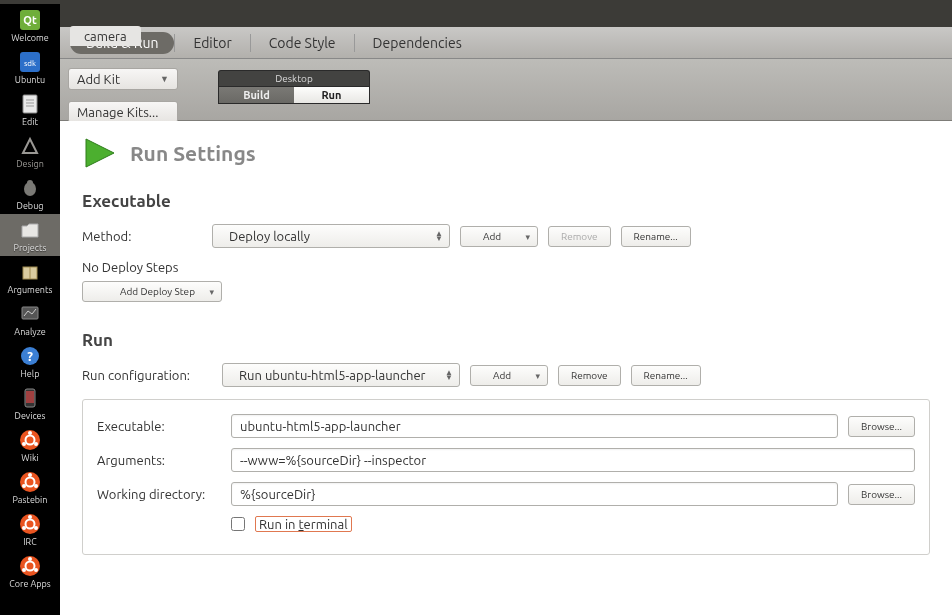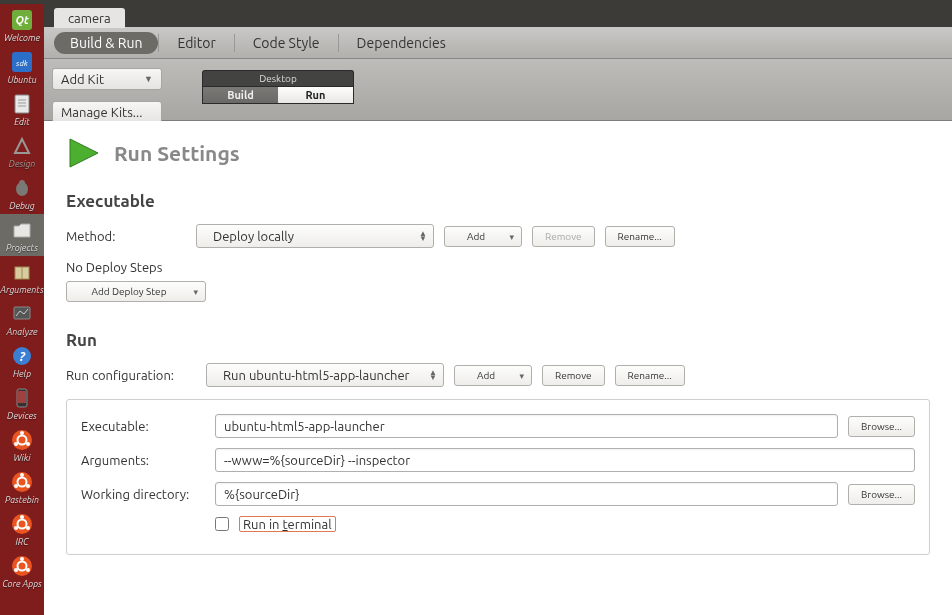--- a/index.html
+++ b/index.html
@@ -3,32 +3,32 @@
 <meta charset="utf-8">
 <style>
 * { box-sizing: border-box; margin: 0; padding: 0; font-family: "Ubuntu", "Segoe UI", sans-serif; }
 body { width: 952px; height: 615px; overflow: hidden; background: #3c3b37; display: flex; flex-direction: column; }
 
 .topbar { height: 4px; background: #3c3b37; }
 
 .content-row { flex: 1; display: flex; }
 
 
-.sidebar { width: 44px; background: #7f1d1d; display: flex; flex-direction: column; font-style: italic; }
+.sidebar { width: 60px; background: #000000; display: flex; flex-direction: column; }
 .side-item { display: flex; flex-direction: column; align-items: center; justify-content: center; padding: 4px 0 3px; cursor: pointer; color: #ddd; }
 .side-item.active { background: #6d6b66; }
 .side-icon { width: 24px; height: 24px; display: flex; align-items: center; justify-content: center; }
 .side-label { font-size: 9px; margin-top: 1px; text-shadow: 0 1px 1px rgba(0,0,0,0.5); }
 
 
 .main-col { flex: 1; display: flex; flex-direction: column; background: #fff; }
 
 
 .proj-tabs { height: 23px; background: #3c3b37; display: flex; align-items: flex-end; padding-left: 10px; }
-.proj-tab { background: #e6e5e3; color: #333; font-size: 13px; padding: 3px 14px; border-radius: 3px 3px 0 0; position: relative; top: 1px; }
+.proj-tab { background: #e6e5e3; color: #333; font-size: 13px; padding: 3px 14px; border-radius: 3px 3px 0 0; position: relative; top: 19px; }
 
 
 .subnav { height: 32px; background: linear-gradient(#c9c8c6,#b2b0ac); border-bottom: 1px solid #888; display: flex; align-items: center; padding: 0 10px; gap: 0; }
 .subnav-item { font-size: 14px; color: #333; padding: 4px 18px; cursor: pointer; }
 .subnav-item.active { background: #6d6b66; color: #fff; border-radius: 11px; padding: 3px 16px; }
 .subnav-sep { width: 1px; height: 18px; background: #999; }
 
 
 .kitbar { height: 62px; background: linear-gradient(#bdbcb8,#a8a6a2); border-bottom: 1px solid #7d7c78; display: flex; align-items: flex-start; padding: 9px 8px 0; gap: 40px; }
 .kit-left { display: flex; flex-direction: column; gap: 11px; width: 110px; }
@@ -267,21 +267,21 @@
         <span class="form-label">Method:</span>
         <button class="qt-select">
           <span>Deploy locally</span>
           <span class="sel-arrow">▲<br>▼</span>
         </button>
         <button class="qt-button dd">Add</button>
         <button class="qt-button" disabled="">Remove</button>
         <button class="qt-button">Rename...</button>
       </div>
       <div class="note">No Deploy Steps</div>
-      <button class="qt-button dd" style="min-width:140px;text-align:center">Add Deploy Step</button>
+      <button class="qt-button dd" style="min-width:140px;text-align:right">Add Deploy Step</button>
 
       <div class="spacer"></div>
 
       <h2 class="section-title">Run</h2>
       <div class="form-row">
         <span class="form-label wide">Run configuration:</span>
         <button class="qt-select">
           <span>Run ubuntu-html5-app-launcher</span>
           <span class="sel-arrow">▲<br>▼</span>
         </button>

